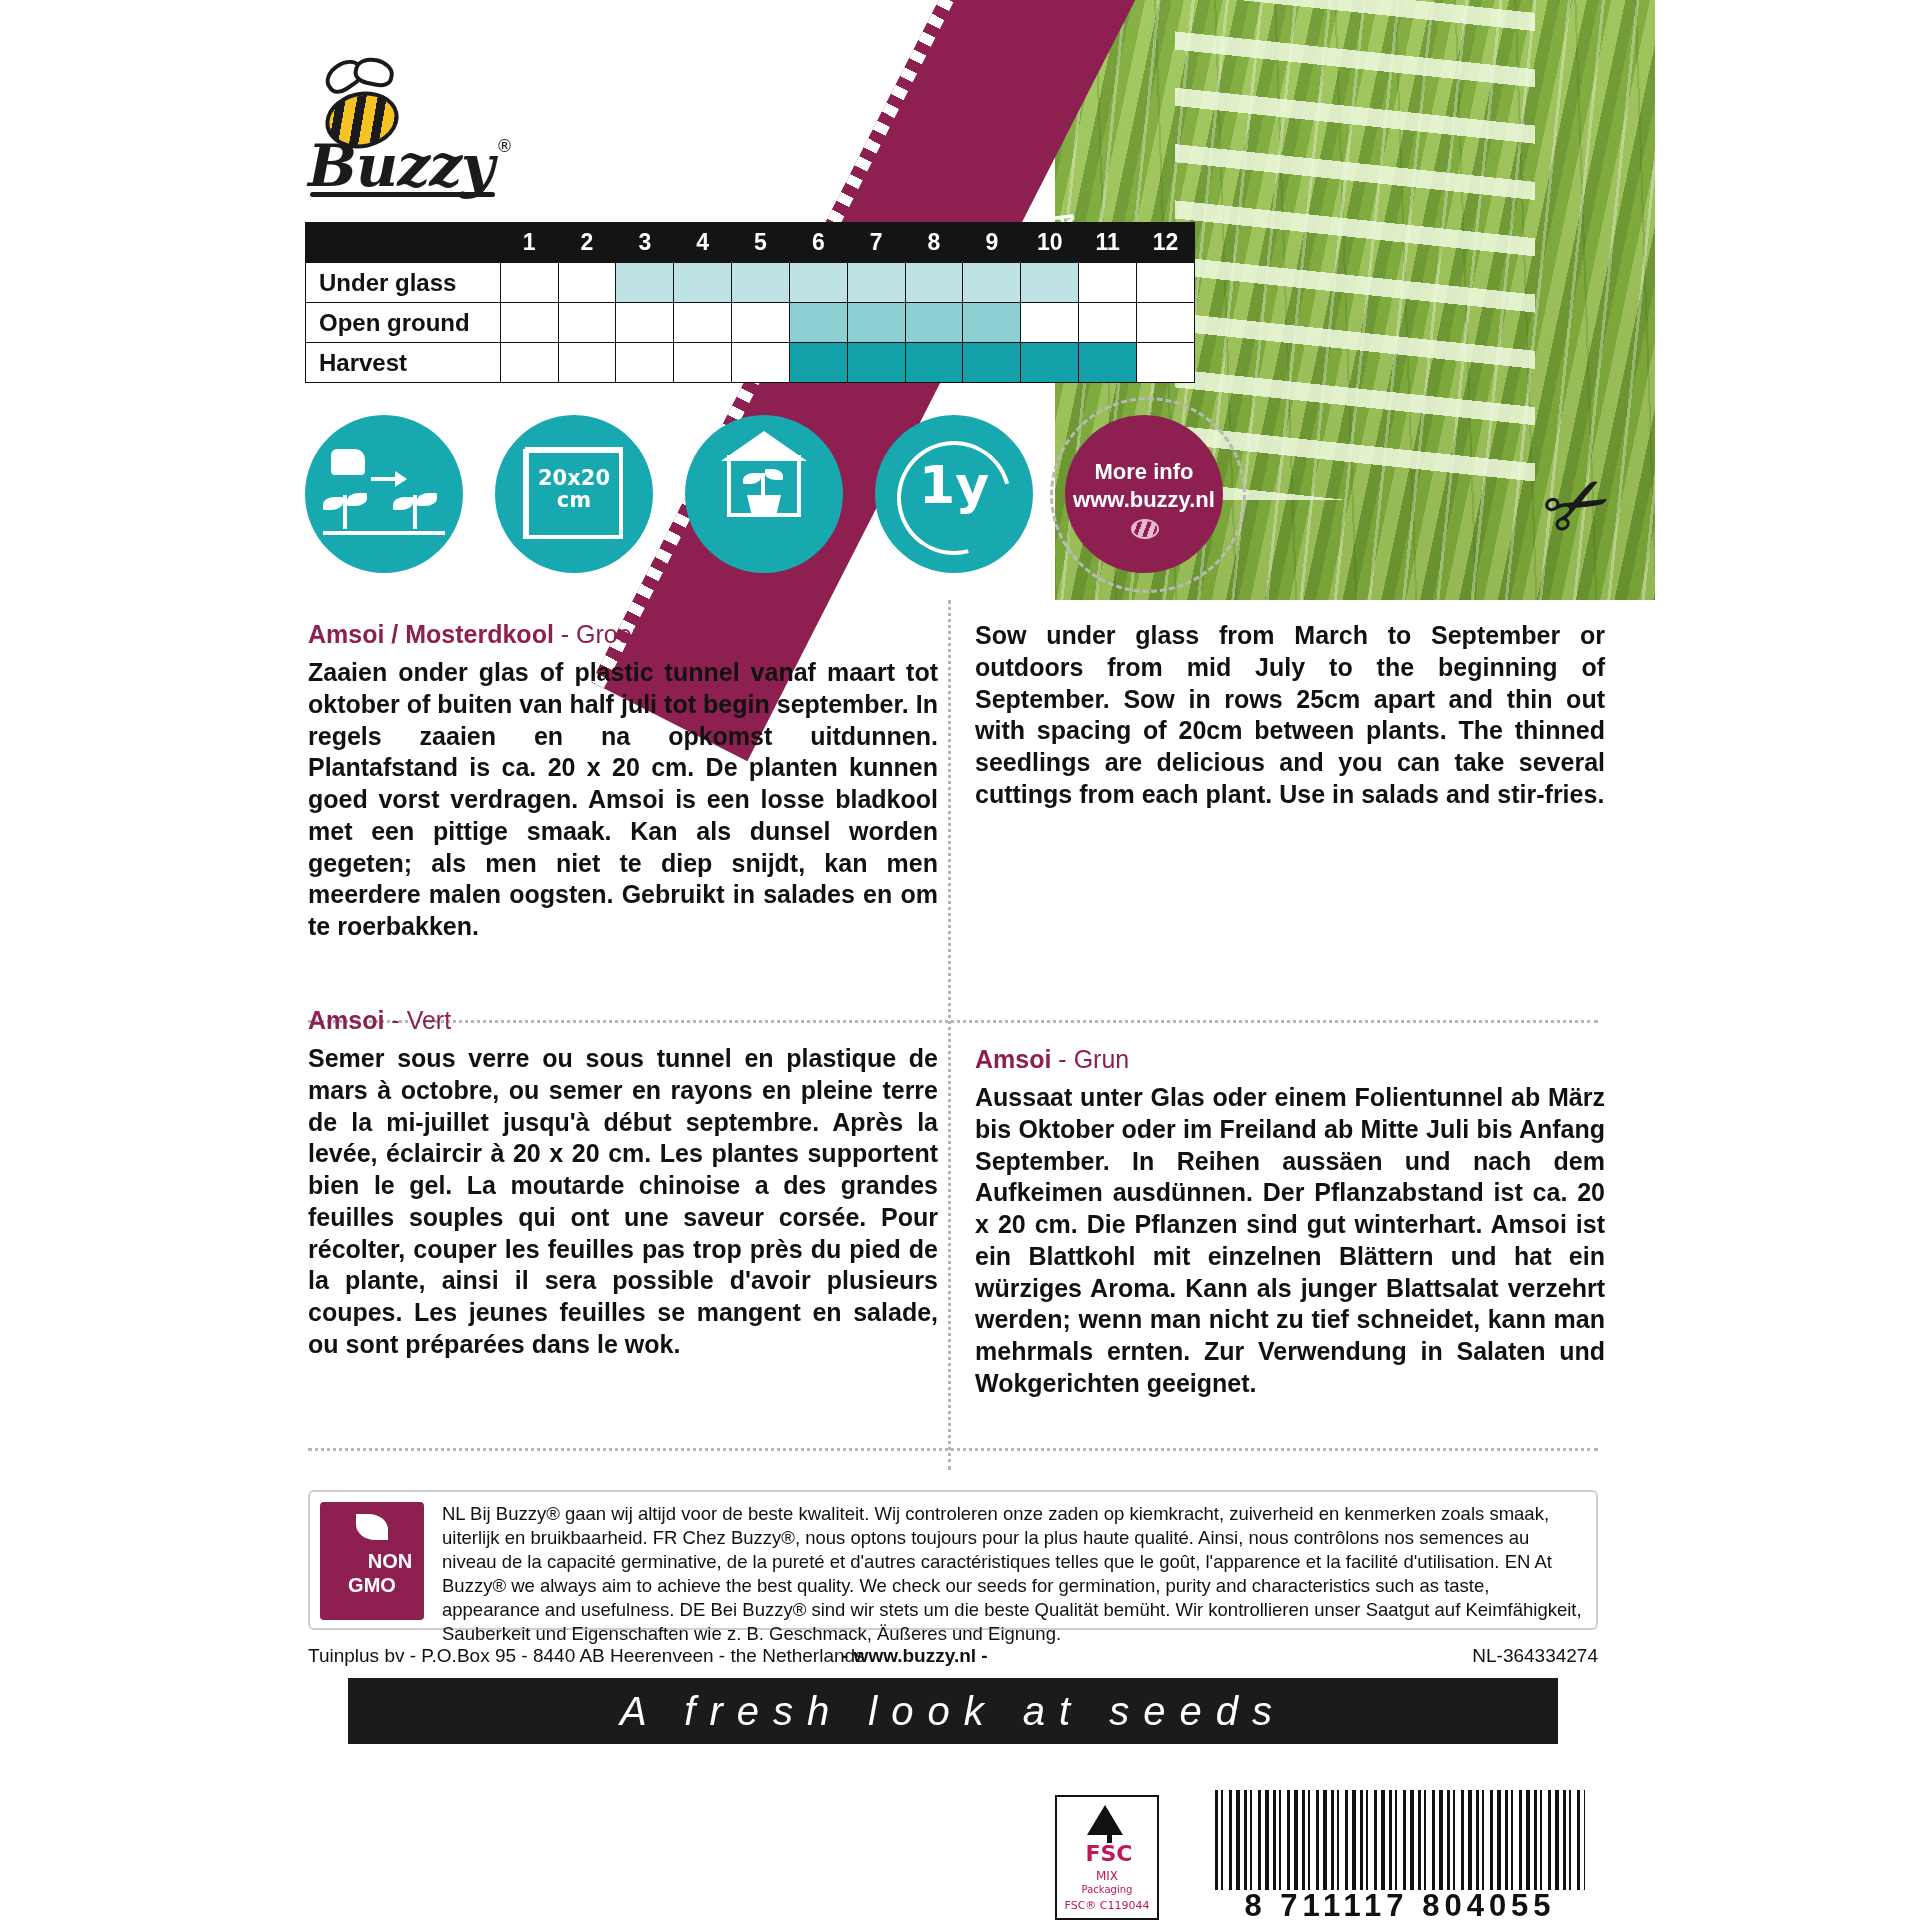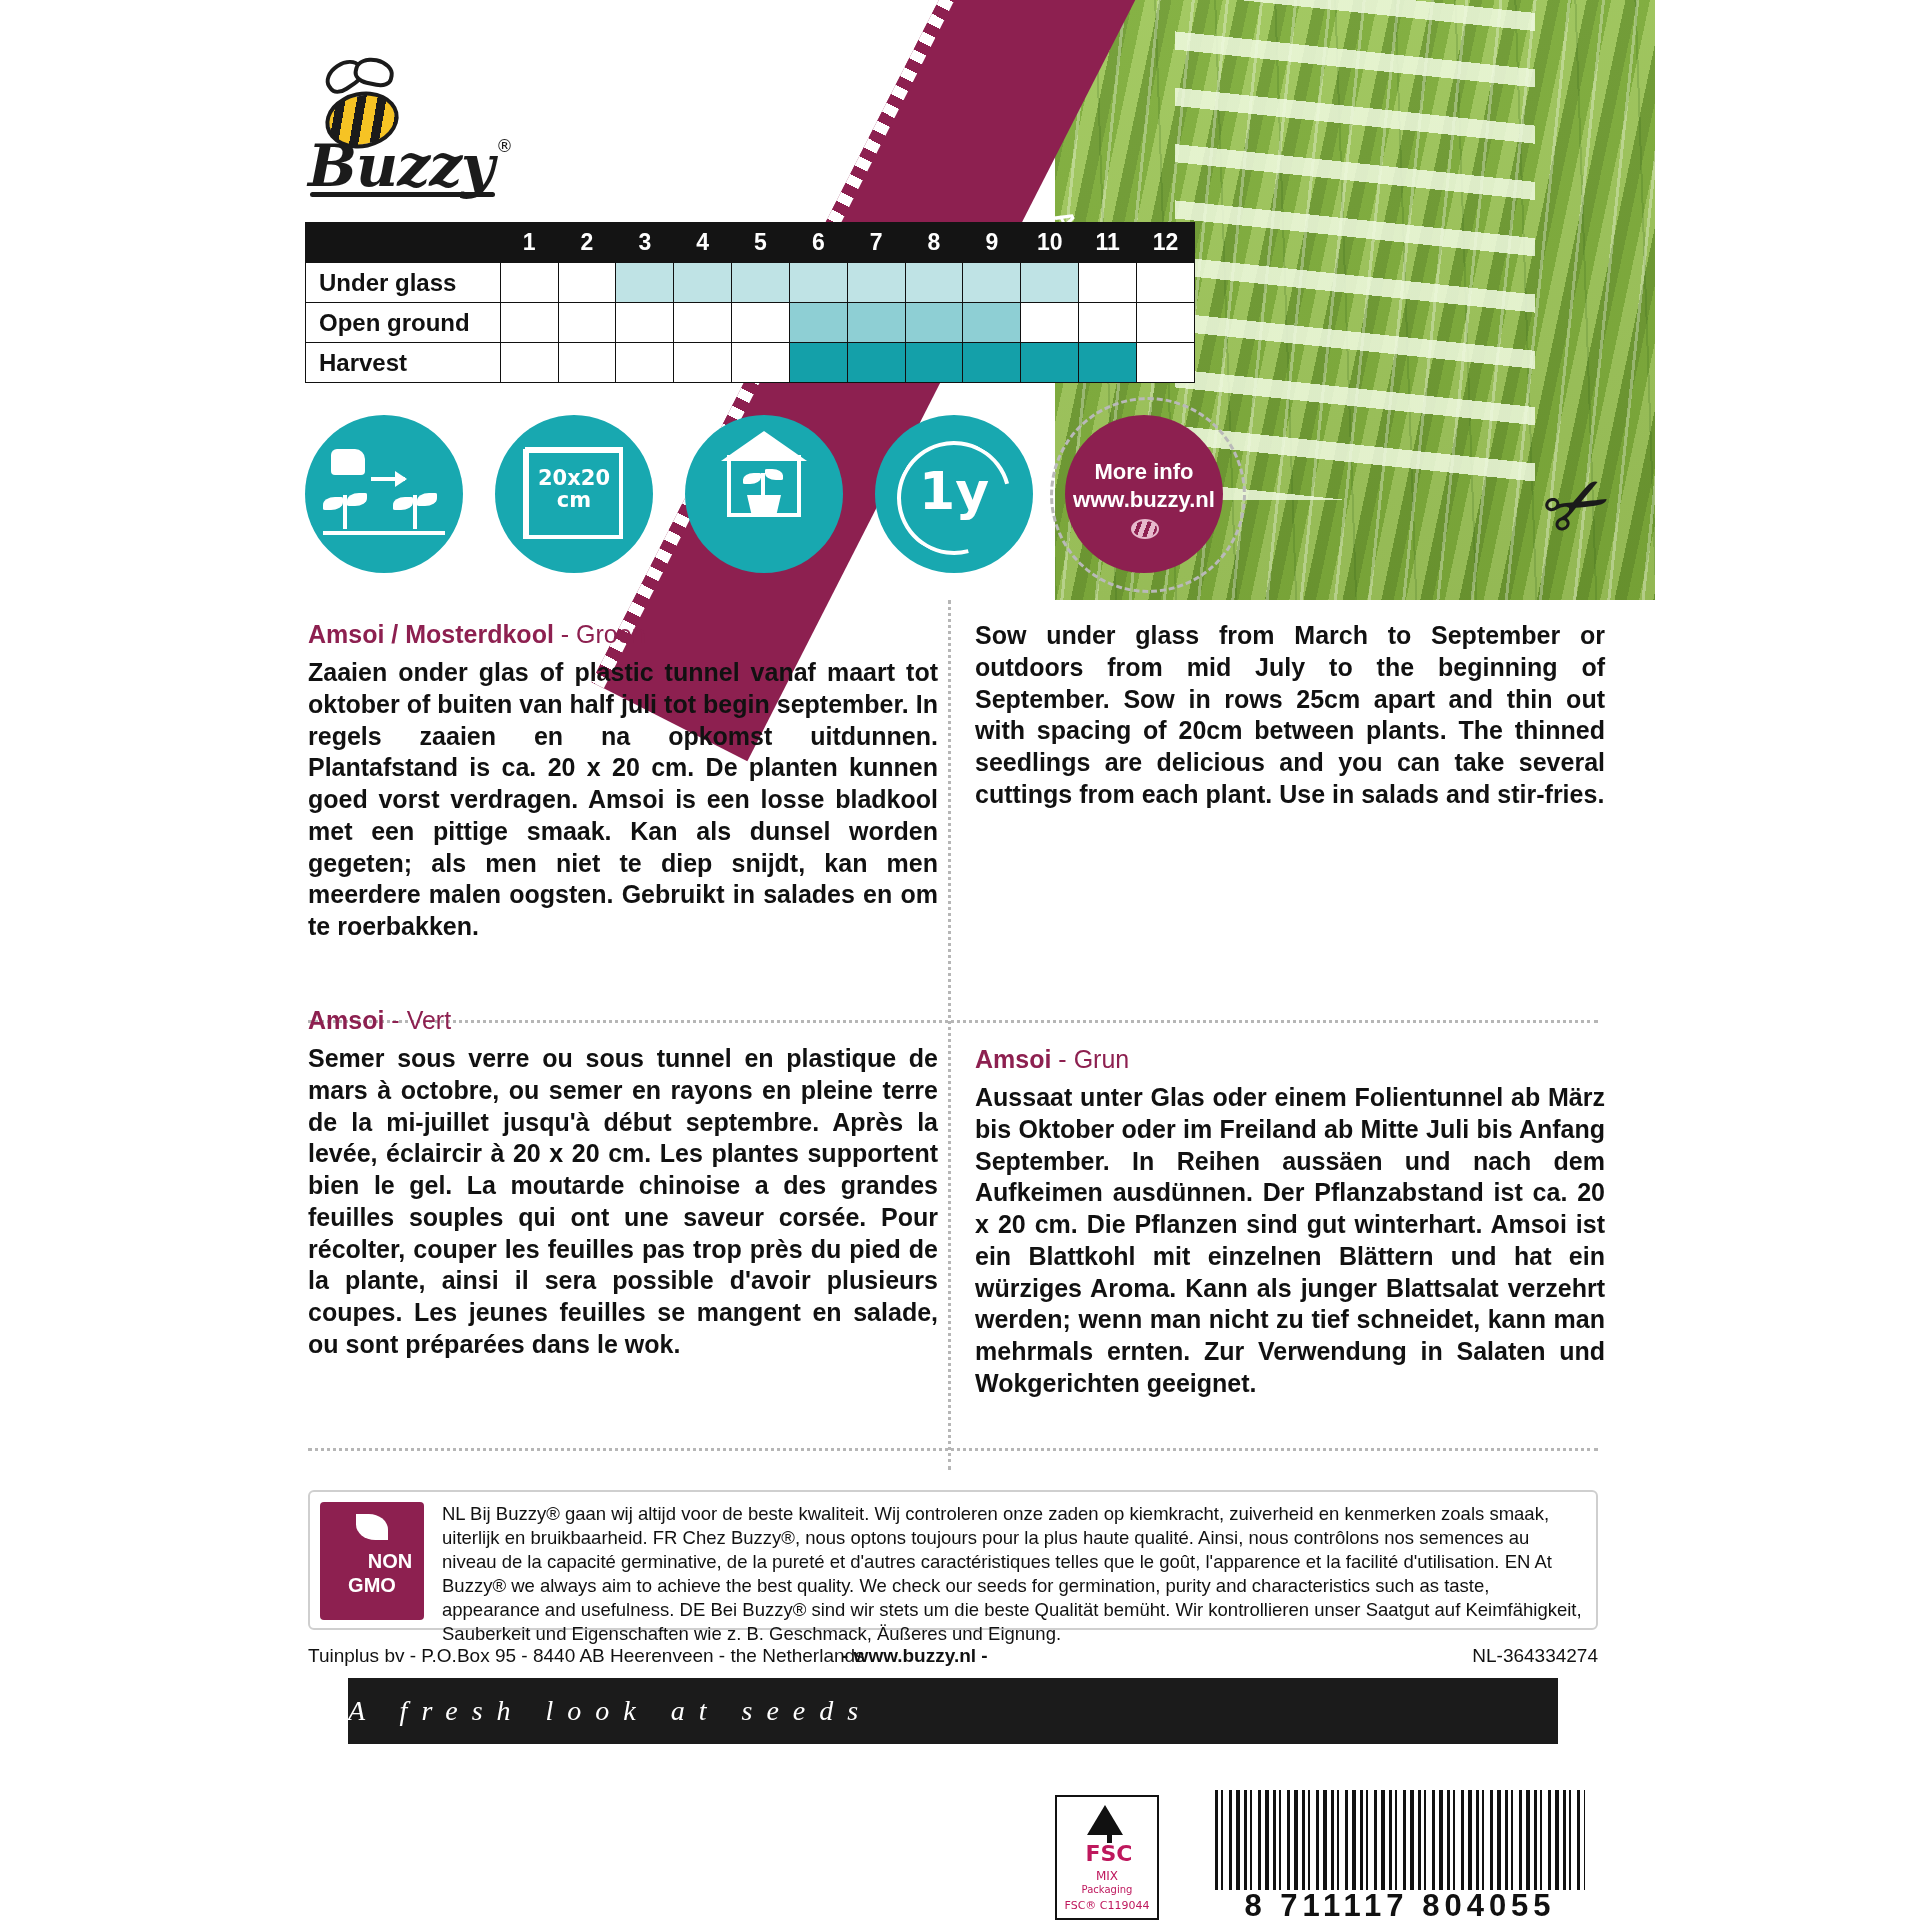--- a/index.html
+++ b/index.html
@@ -121,21 +121,21 @@
   .harrow{ position:absolute; left:30px; top:32px; width:98px; height:4px; background:#fff;}
   .varrow{ position:absolute; left:28px; top:34px; width:4px; height:90px; background:#fff;}
 
   .house{ position:absolute; left:42px; top:40px; width:74px; height:62px; border:4px solid #fff; border-top:none;}
   .roof{ position:absolute; left:36px; top:16px; width:0;height:0; border-left:43px solid transparent; border-right:43px solid transparent; border-bottom:30px solid #fff;}
   .pot{ position:absolute; left:62px; top:80px; width:34px;height:22px; background:#fff; clip-path:polygon(0 0,100% 0,85% 100%,15% 100%);}
   .potplant{ position:absolute; left:76px; top:58px; width:4px;height:24px;background:#fff;}
   .potplant::before{ content:""; position:absolute; left:-18px; top:0; width:18px;height:11px;background:#fff;border-radius:60% 10% 60% 10%;}
   .potplant::after{ content:""; position:absolute; left:4px; top:-4px; width:18px;height:11px;background:#fff;border-radius:10% 60% 10% 60%;}
 
-  .year-text{ position:absolute; left:0; top:46px; width:100%; text-align:center; font-size:52px; font-weight:700;}
+  .year-text{ position:absolute; left:0; top:40px; width:100%; text-align:center; font-size:52px; font-weight:700;}
   .year-arc{ position:absolute; left:22px; top:26px; width:114px; height:114px; border:4px solid #fff; border-radius:50%; border-right-color:transparent; transform:rotate(30deg);}
 
   .more1{ position:absolute; left:0; top:44px; width:100%; text-align:center; font-size:22px; font-weight:700;}
   .more2{ position:absolute; left:0; top:72px; width:100%; text-align:center; font-size:22px; font-weight:700;}
   .minibee{ position:absolute; left:66px; top:104px; width:28px; height:20px; border-radius:50%;
             background:repeating-linear-gradient(110deg,#e7b9cc 0 5px,#8d2050 5px 9px); border:2px solid #e7b9cc;}
   .dashcircle{ position:absolute; left:745px; top:-18px; width:196px; height:196px; border:3px dashed #b9b9b9; border-radius:50%; }
 
   
   .col{ position:absolute; width:630px; }
@@ -165,22 +165,22 @@
   .nongmo .t2{ position:absolute; left:0; top:72px; width:100%; font-size:20px; font-weight:700; font-family:"Liberation Sans", sans-serif;}
   .quality p{ margin:0; font-size:18.5px; line-height:1.3; color:#111; font-family:"Liberation Sans", sans-serif;}
 
   .addrline{ position:absolute; left:308px; top:1645px; width:1290px; font-size:19px; color:#111; font-family:"Liberation Sans", sans-serif;}
   .addrline .left{ position:absolute; left:0; top:0;}
   .addrline .mid{ position:absolute; left:510px; top:0; font-weight:700;margin-left:24px;}
   .addrline .right{ position:absolute; right:0; top:0;}
 
   .slogan{
     position:absolute; left:348px; top:1678px; width:1210px; height:66px; background:#1b1b1b;
-    color:#fff; font-size:28px; letter-spacing:14px; line-height:66px;
-    font-family:Liberation Serif, serif; font-style:italic;
+    color:#fff; font-size:40px; letter-spacing:14px; text-align:center; line-height:66px;
+    font-family:Liberation Sans, sans-serif; font-style:italic;
   }
 
   
   .fsc{
     position:absolute; left:1055px; top:1795px; width:104px; height:125px;
     border:2px solid #111; color:#be185d; text-align:center; background:#fff;padding-left:24px;
   }
   .fsc .tree{ position:absolute; left:30px; top:8px; width:0;height:0;
     border-left:18px solid transparent;border-right:18px solid transparent;border-bottom:30px solid #111;}
   .fsc .trunk{ position:absolute; left:50px; top:36px; width:5px;height:10px;background:#111;}

